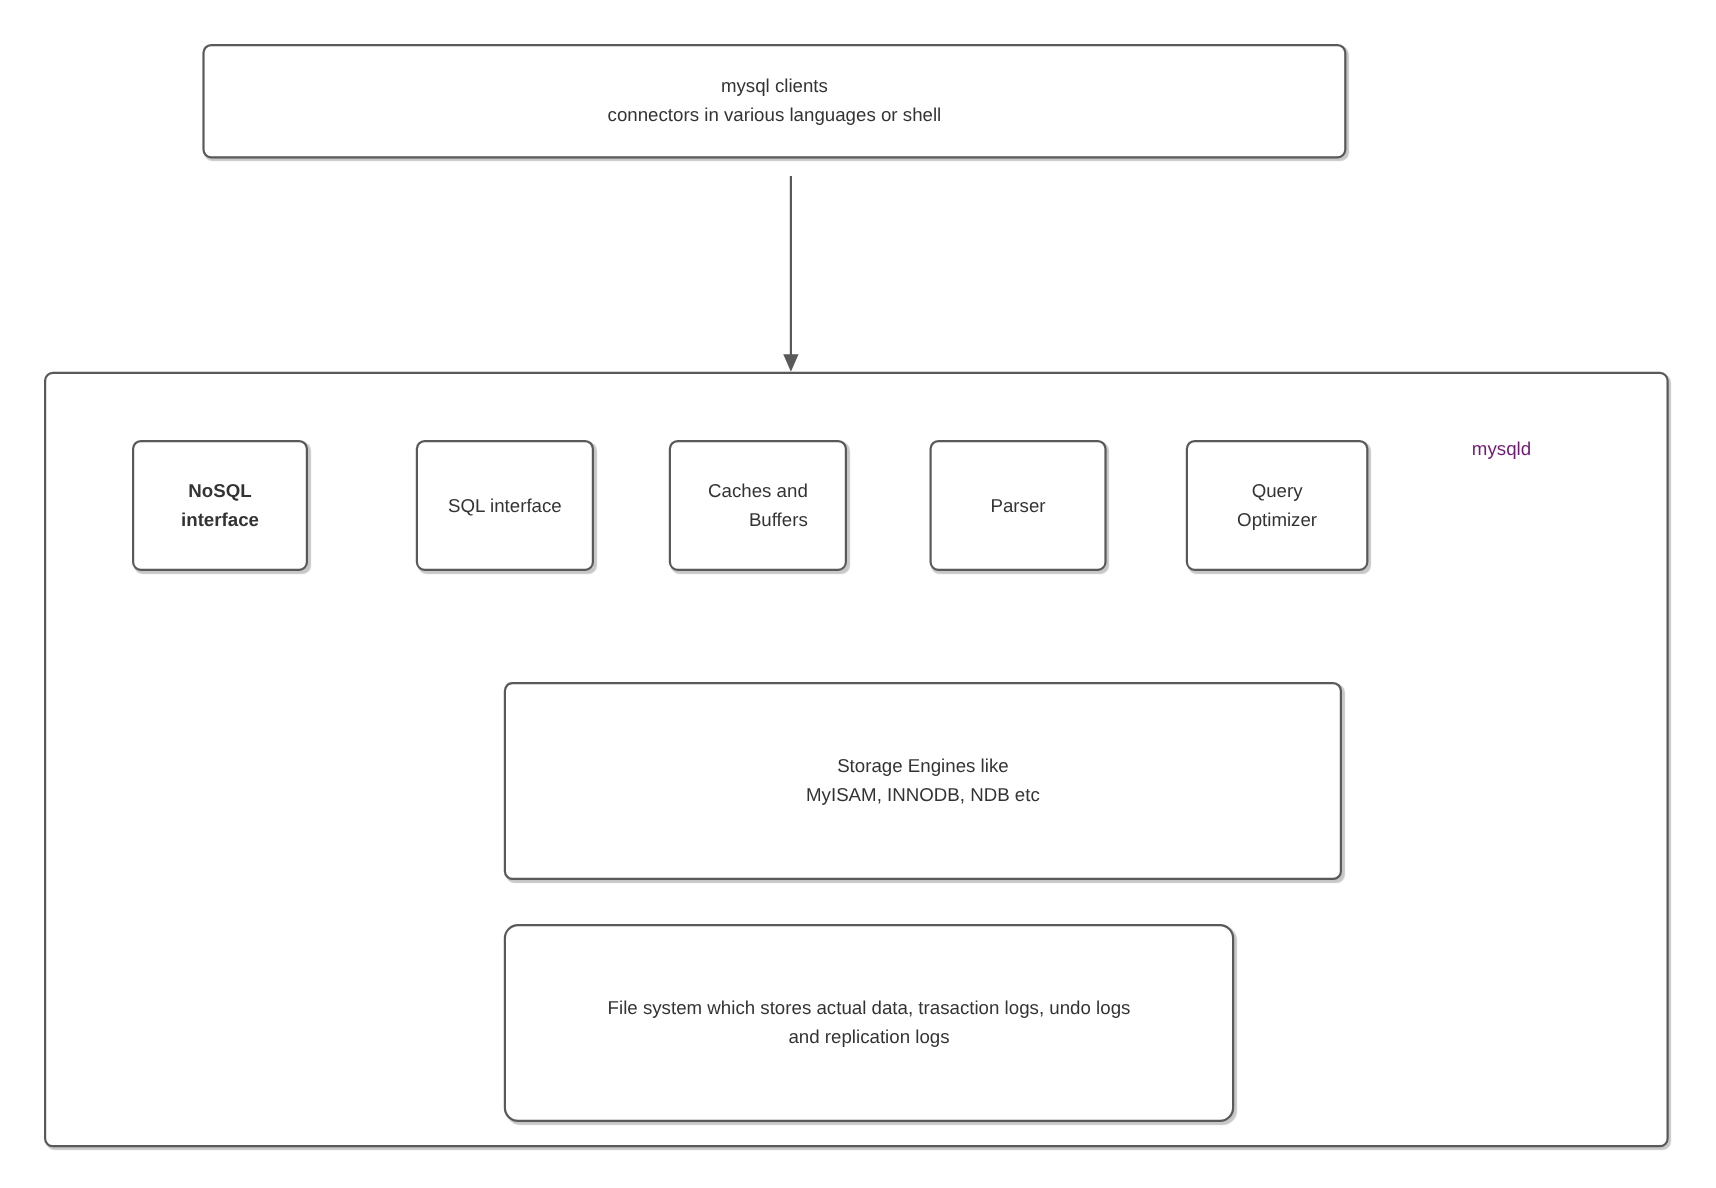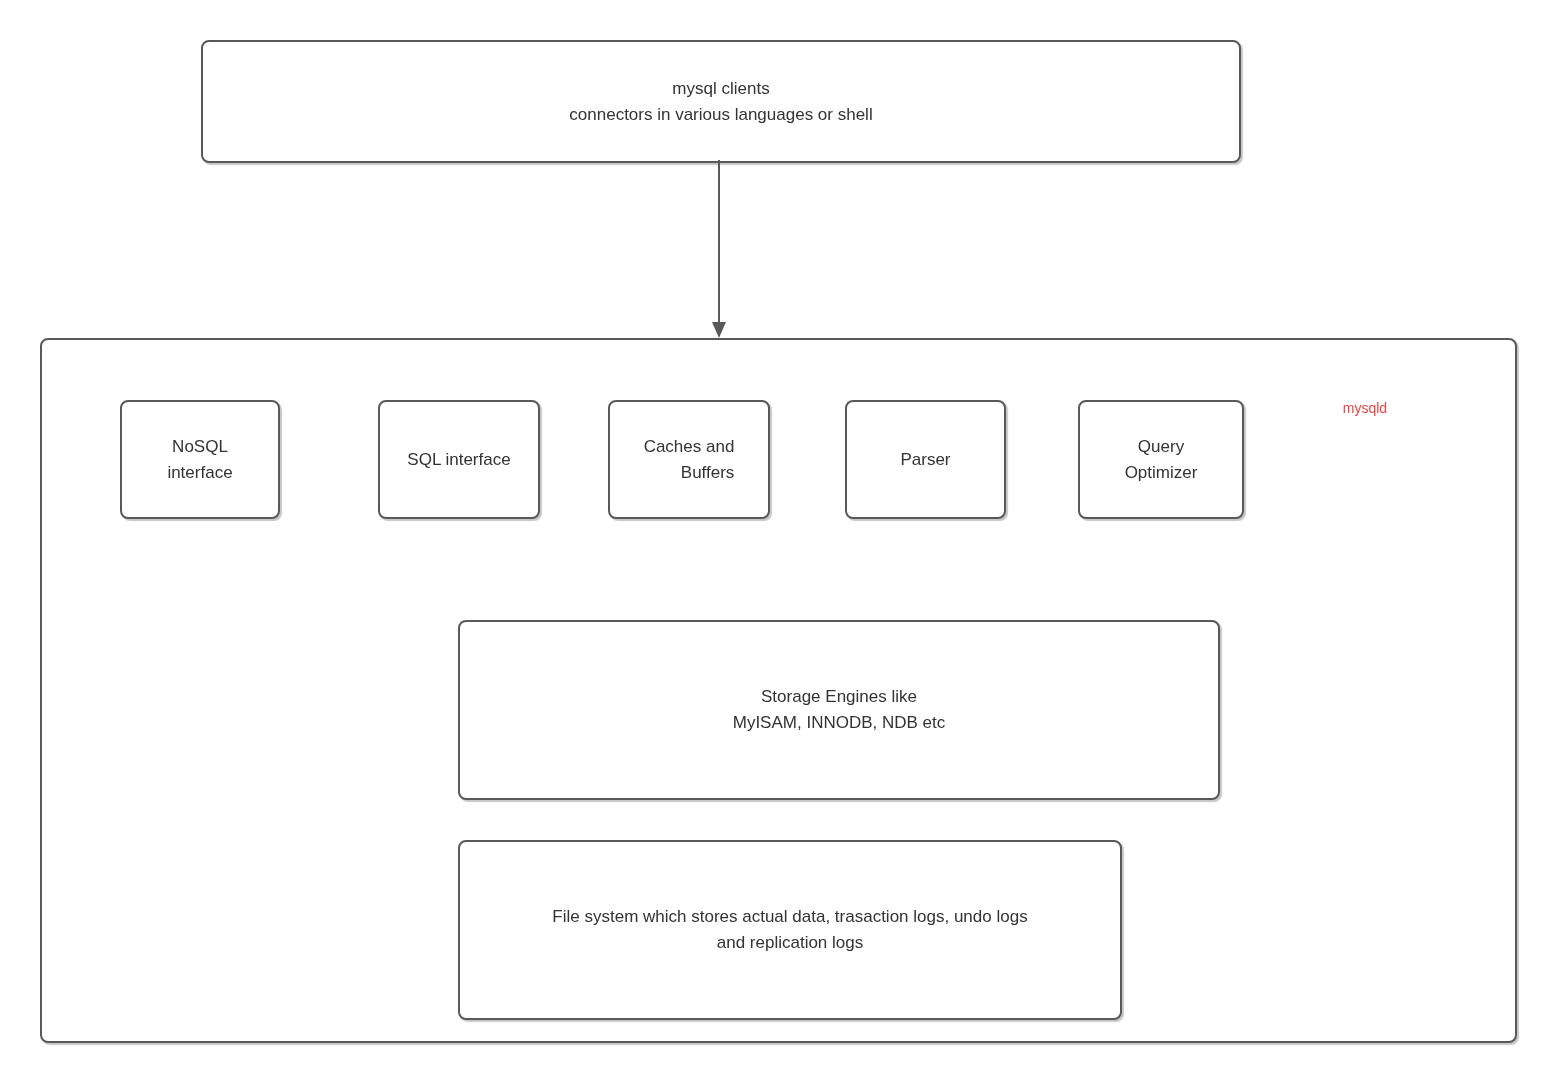--- a/index.html
+++ b/index.html
@@ -38,55 +38,56 @@
     border: 2px solid #595959;
     border-radius: 8px;
     background: #ffffff;
     box-shadow: 2px 2px 1px rgba(0,0,0,0.22);
     left: 40px;
     top: 338px;
     width: 1477px;
     height: 705px;
   }
   .clients {
-    left: 201px;
+    left: 184px;
     top: 40px;
     width: 1040px;
-    height: 123px;
+    height: 104px;
   }
   .container-label {
     position: absolute;
     left: 1300px;
     top: 398px;
     width: 130px;
     text-align: center;
-    color: #ef4444;
-    font-size: 14px;
+    color: #701a75;
+    font-size: 17px;
     line-height: 21px;
   }
   .module {
     top: 400px;
     height: 119px;
   }
-  .m0 { left: 120px;  width: 160px; }
+  .m0 { left: 120px;  width: 160px; font-weight: bold; }
   .m1 { left: 378px;  width: 162px; align-items: center; }
   .m2 { left: 608px;  width: 162px; text-align: right; }
   .m3 { left: 845px;  width: 161px; }
   .m4 { left: 1078px; width: 166px; }
   .storage {
     left: 458px;
     top: 620px;
     width: 762px;
     height: 180px;
   }
   .filesystem {
     left: 458px;
     top: 840px;
     width: 664px;
     height: 180px;
+    border-radius: 13px;
   }
   .arrow-svg {
     position: absolute;
     left: 699px;
     top: 160px;
     width: 40px;
     height: 178px;
   }
 </style>
 </head>

